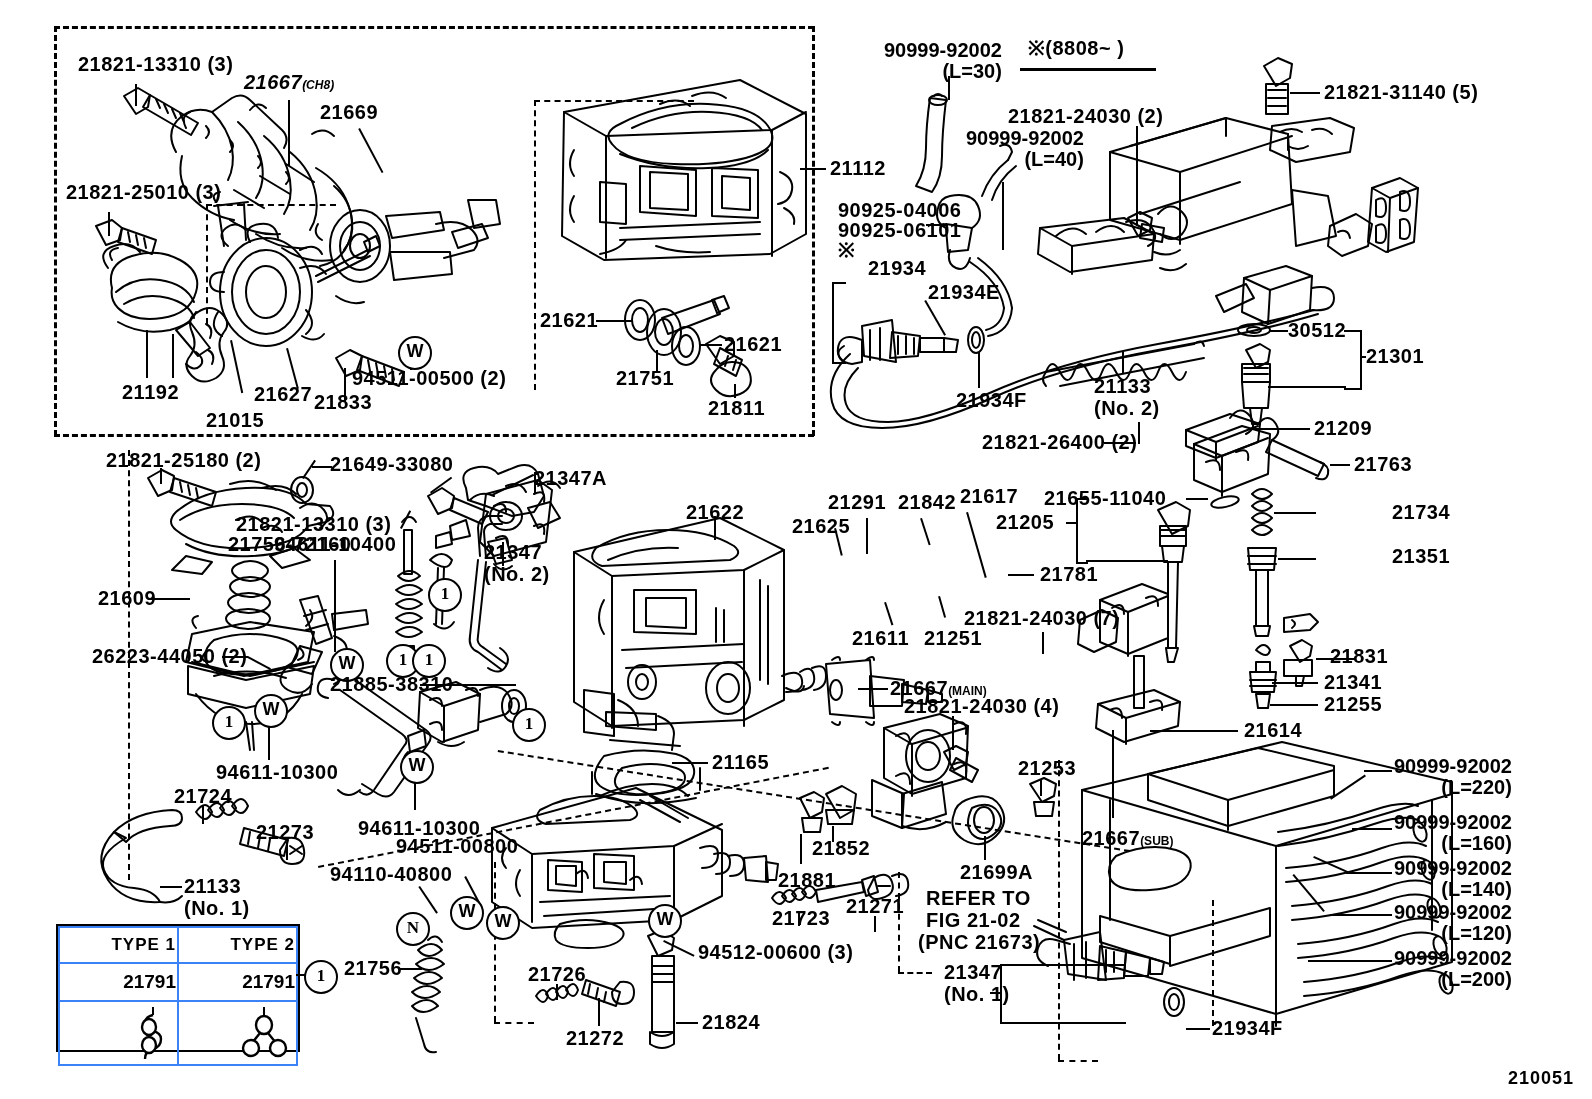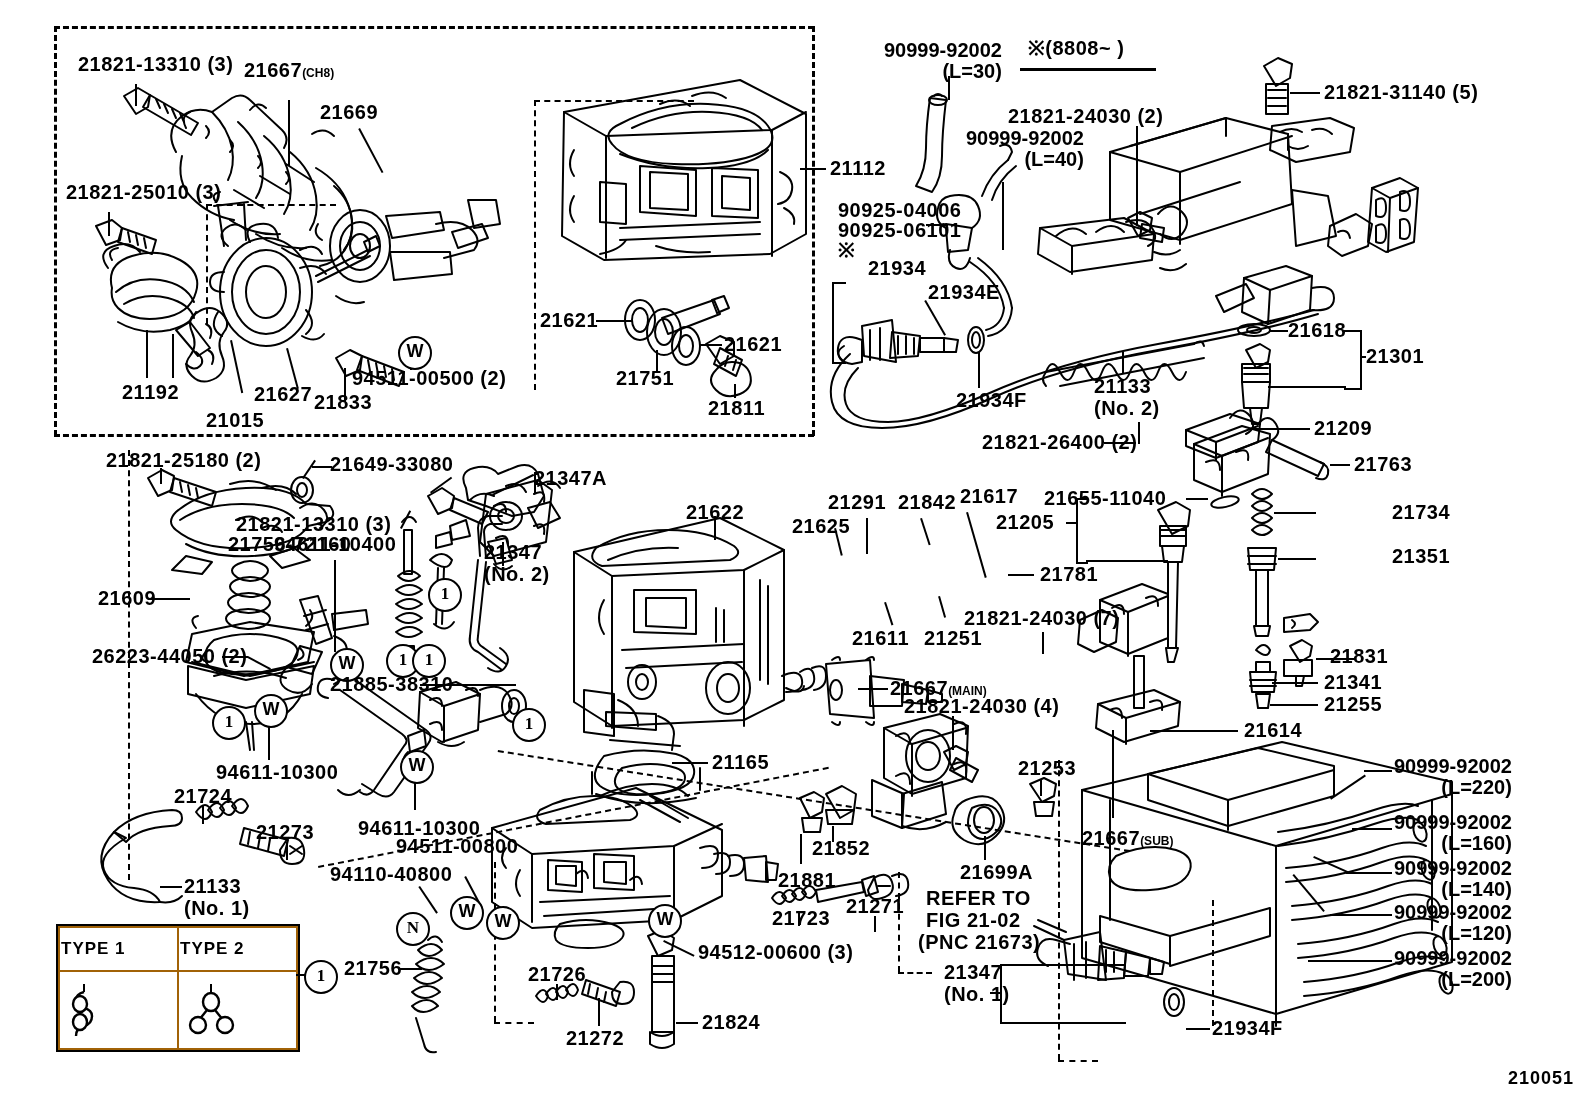--- a/index.html
+++ b/index.html
@@ -46,21 +46,21 @@
     font-size:17px;font-weight:700;line-height:27px;text-align:center;
     background:#fff;
     font-family:"Liberation Serif", serif;
   }
   .circ.w{font-size:18px;font-family:"Liberation Sans",sans-serif;}
 
   
   #typetable{position:absolute;border:2px solid #000;background:#fff;}
   #typetable table{border-collapse:collapse;width:100%;height:100%;}
   #typetable td,#typetable th{
-    border:2px solid #a16207;text-align:left;
+    border:2px solid #3b82f6;text-align:right;
     font-family:"Liberation Sans",sans-serif;font-weight:700;
   }
   #typetable .hd{font-size:17px;height:32px;letter-spacing:1px;}
   #typetable .pn{font-size:19px;height:34px;}
   #typetable .img{height:60px;}
 
   
   #art{position:absolute;left:0;top:0;width:1592px;height:1099px;}
   #art path,#art line,#art polyline,#art circle,#art ellipse,#art rect{
     fill:none;stroke:#000;stroke-width:2;stroke-linejoin:round;stroke-linecap:round;
@@ -784,21 +784,21 @@
   <div class="circ w" style="left:254px;top:694px;">W</div>
   <div class="circ w" style="left:400px;top:750px;">W</div>
   <div class="circ w" style="left:398px;top:336px;">W</div>
   <div class="circ w" style="left:450px;top:896px;">W</div>
   <div class="circ w" style="left:486px;top:906px;">W</div>
   <div class="circ" style="left:396px;top:912px;">N</div>
   <div class="circ w" style="left:648px;top:904px;">W</div>
   <div class="circ" style="left:304px;top:960px;">1</div>
 
   <div class="lbl" style="left:78px;top:54px;">21821-13310 (3)</div>
-  <div class="lbl" style="left:244px;top:60px;"><span>21667</span><span class="suf">(CH8)</span></div>
+  <div class="lbl" style="left:244px;top:72px;font-style:italic;"><span>21667</span><span class="suf">(CH8)</span></div>
   <div class="lbl" style="left:320px;top:102px;">21669</div>
   <div class="lbl" style="left:66px;top:182px;">21821-25010 (3)</div>
   <div class="lbl" style="left:122px;top:382px;">21192</div>
   <div class="lbl" style="left:206px;top:410px;">21015</div>
   <div class="lbl" style="left:254px;top:384px;">21627</div>
   <div class="lbl" style="left:314px;top:392px;">21833</div>
   <div class="lbl" style="left:352px;top:368px;">94511-00500 (2)</div>
   <div class="lbl" style="left:830px;top:158px;">21112</div>
 
   <div class="lbl" style="left:540px;top:310px;">21621</div>
@@ -821,21 +821,21 @@
 
   <div class="lbl" style="left:868px;top:258px;">21934</div>
   <div class="lbl" style="left:928px;top:282px;">21934E</div>
   <div class="lbl" style="left:956px;top:390px;">21934F</div>
   <div class="lbl" style="left:1094px;top:376px;">
     <span>21133</span>
     <span class="sub" style="display:block;">(No. 2)</span>
   </div>
   <div class="lbl" style="left:1008px;top:106px;">21821-24030 (2)</div>
   <div class="lbl" style="left:1324px;top:82px;">21821-31140 (5)</div>
-  <div class="lbl" style="left:1288px;top:320px;">21618</div>
+  <div class="lbl" style="left:1288px;top:320px;">30512</div>
   <div class="lbl" style="left:1366px;top:346px;">21301</div>
   <div class="lbl" style="left:1314px;top:418px;">21209</div>
   <div class="lbl" style="left:1354px;top:454px;">21763</div>
 
   <div class="lbl" style="left:982px;top:432px;">21821-26400 (2)</div>
   <div class="lbl" style="left:1044px;top:488px;">21655-11040</div>
   <div class="lbl" style="left:996px;top:512px;">21205</div>
   <div class="lbl" style="left:1392px;top:502px;">21734</div>
   <div class="lbl" style="left:1392px;top:546px;">21351</div>
   <div class="lbl" style="left:1330px;top:646px;">21831</div>
@@ -921,20 +921,24 @@
     <span>90999-92002</span>
     <span class="l2">(L=200)</span>
   </div>
 
   <div id="typetable" style="left:56px;top:924px;width:240px;height:124px;">
     <table>
       <tbody>
           <tr>
         <th class="hd">TYPE 1</th>
         <th class="hd">TYPE 2</th>
+      </tr>
+      <tr>
+        <td class="pn">21791</td>
+        <td class="pn">21791</td>
       </tr>
       <tr>
         <td class="img">
           <svg width="46" height="56" viewBox="0 0 46 56">
             <path d="M23 4 l0 8" stroke="#000" stroke-width="2" fill="none"></path>
             <path d="M23 12 q-8 2 -8 8 q0 6 8 8 q8 2 8 8 q0 8 -8 10 q-8 2 -8 10" stroke="#000" stroke-width="2.4" fill="none"></path>
             <ellipse cx="19" cy="24" rx="7" ry="8" stroke="#000" stroke-width="2.4" fill="#fff"></ellipse>
             <ellipse cx="19" cy="42" rx="7" ry="8" stroke="#000" stroke-width="2.4" fill="#fff"></ellipse>
           </svg>
         </td>

